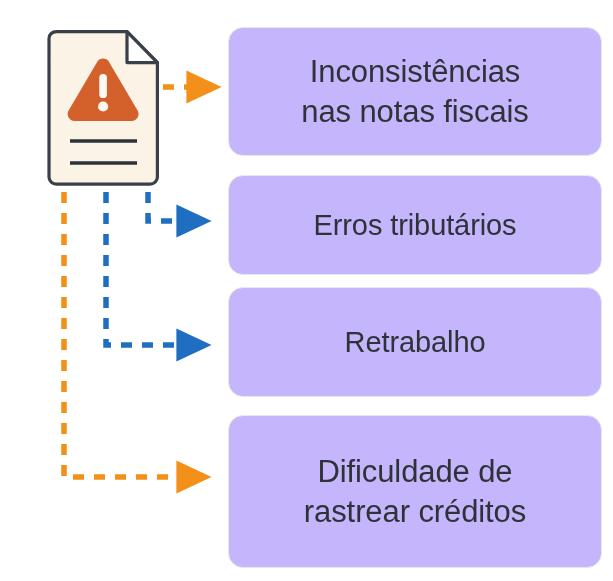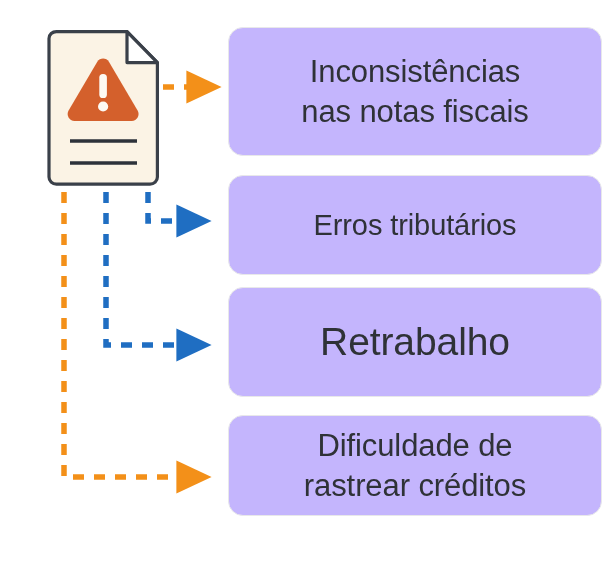--- a/index.html
+++ b/index.html
@@ -55,32 +55,32 @@
     flex-direction: column;
     align-items: center;
     justify-content: center;
     text-align: center;
     color: #2f3237;
     margin-left: 14px;
   }
   #box-1 { top: 27px;  height: 129px; }
   #box-2 { top: 175px; height: 100px;  }
   #box-3 { top: 287px; height: 110px; }
-  #box-4 { top: 415px; height: 101px; }
+  #box-4 { top: 415px; height: 153px; }
 
   .outcome-title {
     font-size: 31px;
     font-weight: 400;
     line-height: 1.26;
     letter-spacing: -0.1px;
     color: #2f3237;
     white-space: pre-line;
   }
   #box-2 .outcome-title { font-size: 29px; }
-  #box-3 .outcome-title { font-size: 39px; }
+  #box-3 .outcome-title { font-size: 29px; }
 
   .outcome-subtitle {
     font-size: 22px;
     font-weight: 400;
     line-height: 1.2;
     color: #3a3d42;
     margin-top: 2px;
   }
 </style>
 </head>

